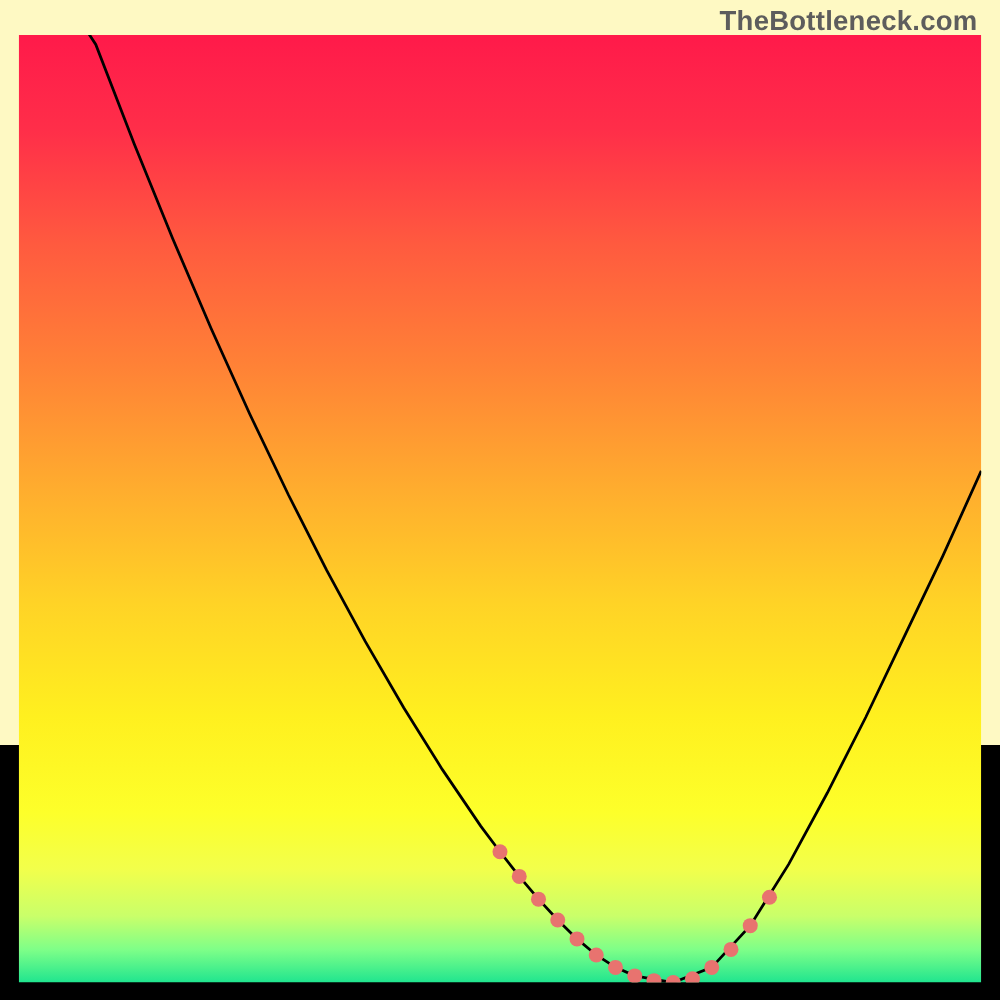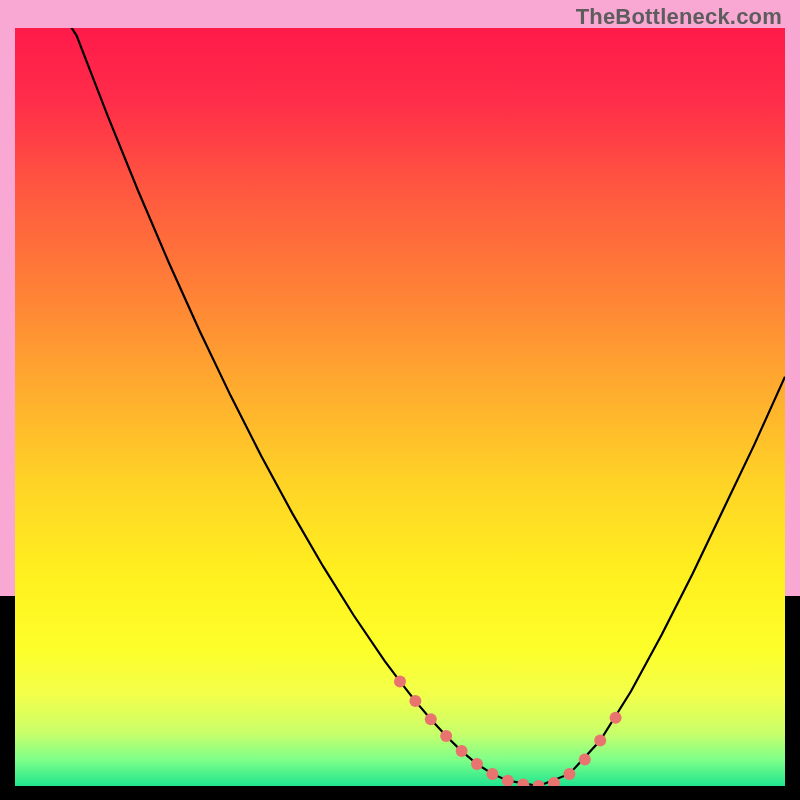--- a/index.html
+++ b/index.html
@@ -1,21 +1,21 @@
 <!DOCTYPE html>
 <html><head>
 <meta charset="utf-8">
 <style>
   * { margin: 0; padding: 0; box-sizing: border-box; }
   html, body { width: 800px; height: 800px; background: #000; overflow: hidden; }
   .frame {
     position: relative;
     width: 800px;
     height: 596px;
-    background: #f9a8d4;
+    background: #fef9c3;
   }
   .watermark {
     position: absolute;
     top: 4px;
     right: 18px;
     font-family: Arial, Helvetica, sans-serif;
     font-size: 22px;
     font-weight: bold;
     color: #5d5d5d;
     letter-spacing: 0.2px;

